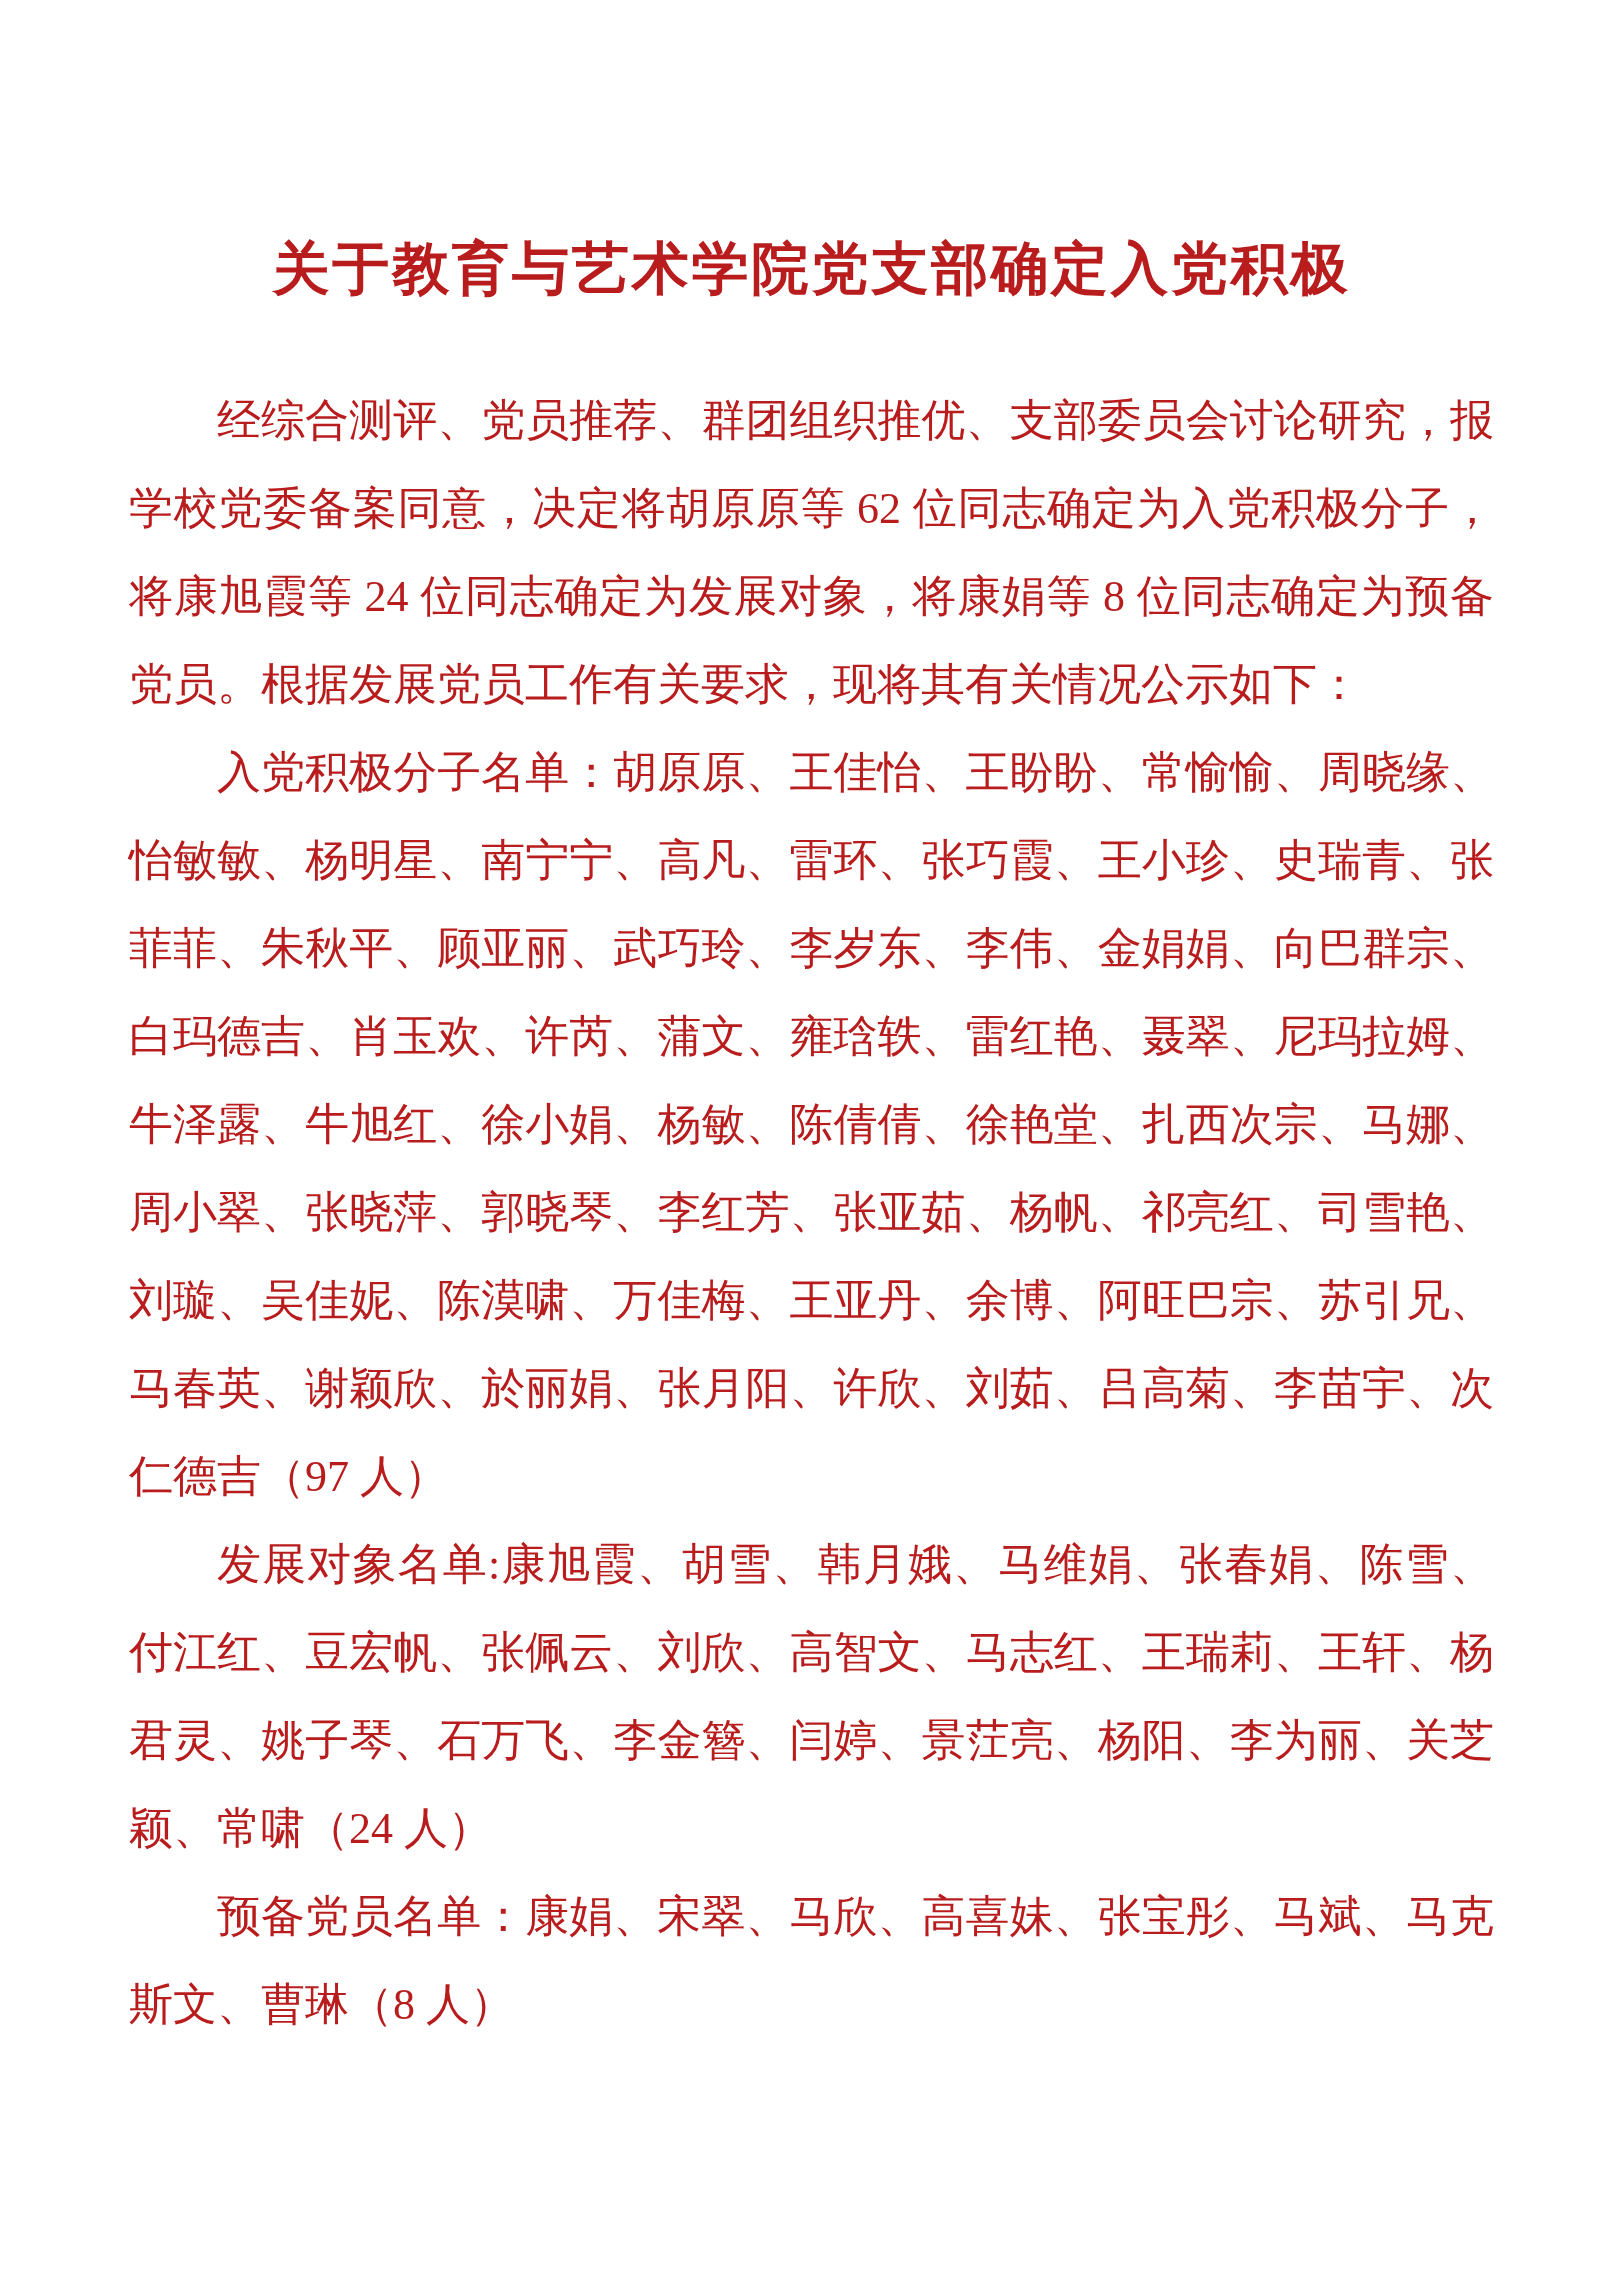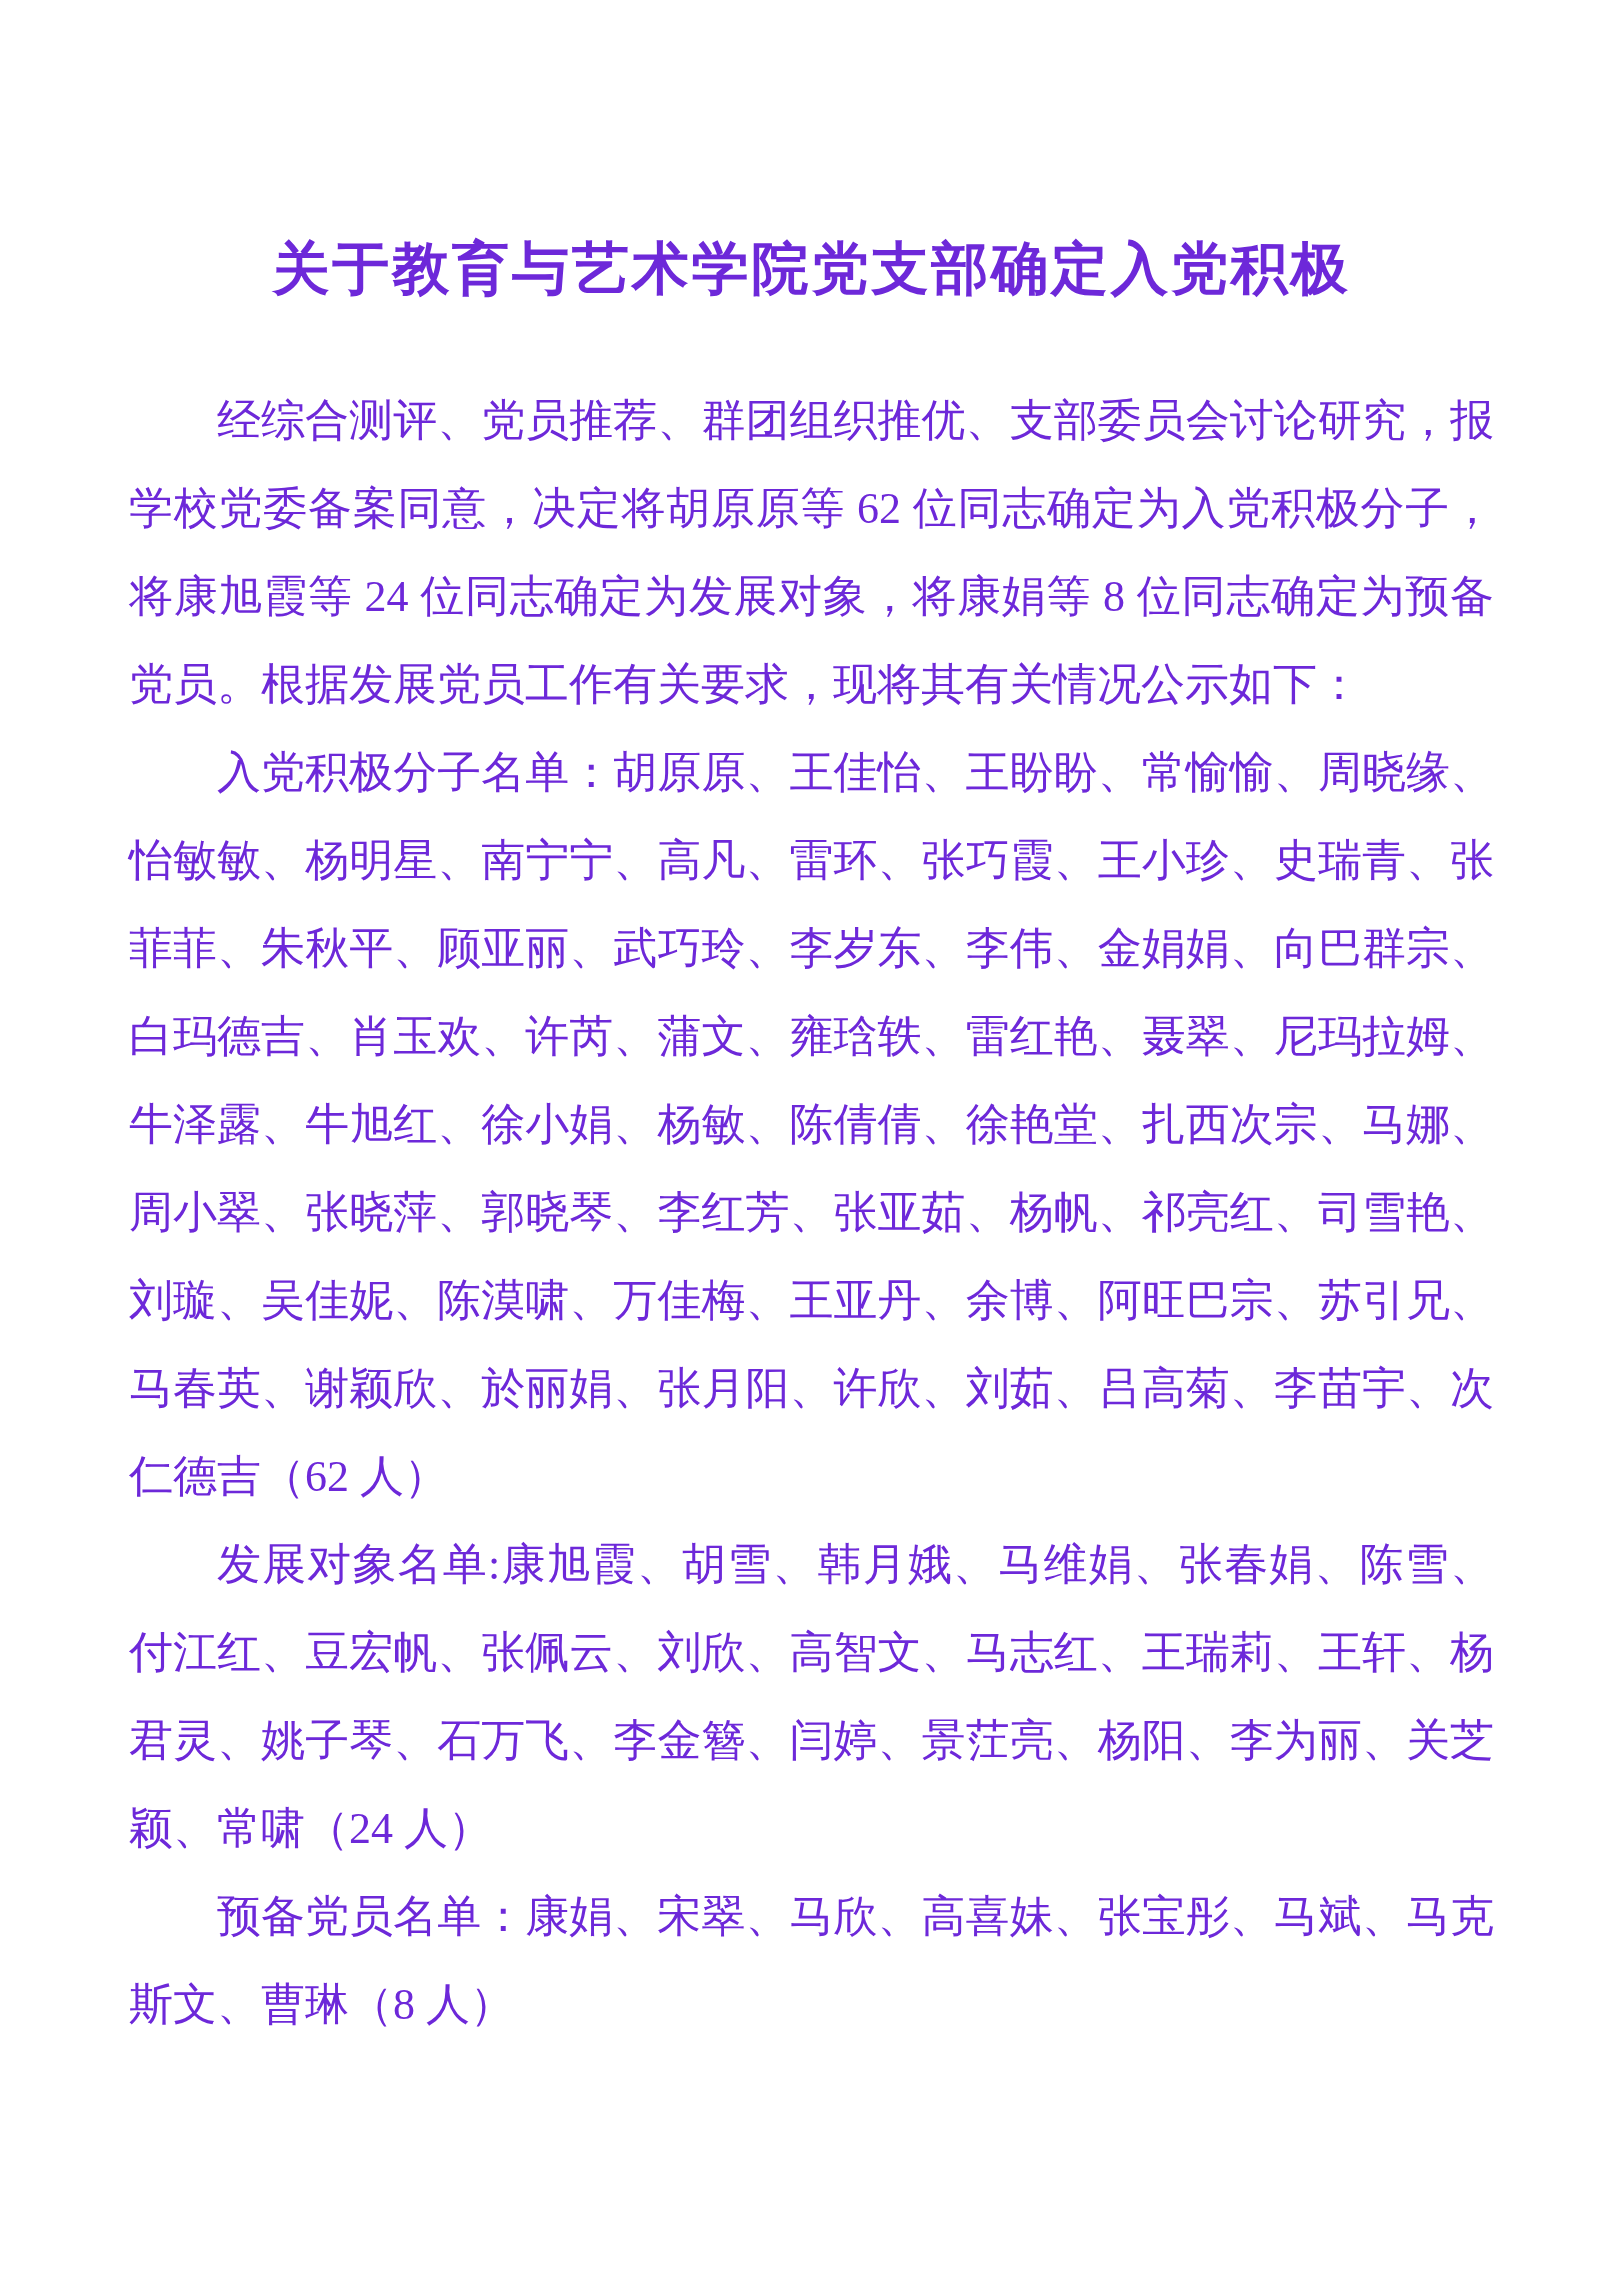--- a/index.html
+++ b/index.html
@@ -8,21 +8,21 @@
     background: #e8e8e8;
   }
   .page {
     position: relative;
     width: 1621px;
     height: 2293px;
     margin: 0 auto;
     background: #ffffff;
     box-sizing: border-box;
     padding: 188px 127px 0 129px;
-    color: #6d28d9;
+    color: #b91c1c;
     font-family: "Liberation Serif", "DejaVu Serif", serif;
     overflow: hidden;
   }
   .doc-title {
     margin: 0 0 27.4px 0;
     text-align: center;
     font-size: 57px;
     font-weight: 900;
     line-height: 162px;
     letter-spacing: 2.9px;
@@ -45,19 +45,19 @@
 </head>
 <body>
 
 <div class="page">
   <h1 class="doc-title">
     <span class="title-line">关于教育与艺术学院党支部确定入党积极</span>
   </h1>
 
   <p class="body-para">经综合测评、党员推荐、群团组织推优、支部委员会讨论研究，报学校党委备案同意，决定将胡原原等 62 位同志确定为入党积极分子，将康旭霞等 24 位同志确定为发展对象，将康娟等 8 位同志确定为预备党员。根据发展党员工作有关要求，现将其有关情况公示如下：</p>
 
-  <p class="body-para">入党积极分子名单：胡原原、王佳怡、王盼盼、常愉愉、周晓缘、怡敏敏、杨明星、南宁宁、高凡、雷环、张巧霞、王小珍、史瑞青、张菲菲、朱秋平、顾亚丽、武巧玲、李岁东、李伟、金娟娟、向巴群宗、白玛德吉、肖玉欢、许芮、蒲文、雍琀轶、雷红艳、聂翠、尼玛拉姆、牛泽露、牛旭红、徐小娟、杨敏、陈倩倩、徐艳堂、扎西次宗、马娜、周小翠、张晓萍、郭晓琴、李红芳、张亚茹、杨帆、祁亮红、司雪艳、刘璇、吴佳妮、陈漠啸、万佳梅、王亚丹、余博、阿旺巴宗、苏引兄、马春英、谢颖欣、於丽娟、张月阳、许欣、刘茹、吕高菊、李苗宇、次仁德吉（62 人）</p>
+  <p class="body-para">入党积极分子名单：胡原原、王佳怡、王盼盼、常愉愉、周晓缘、怡敏敏、杨明星、南宁宁、高凡、雷环、张巧霞、王小珍、史瑞青、张菲菲、朱秋平、顾亚丽、武巧玲、李岁东、李伟、金娟娟、向巴群宗、白玛德吉、肖玉欢、许芮、蒲文、雍琀轶、雷红艳、聂翠、尼玛拉姆、牛泽露、牛旭红、徐小娟、杨敏、陈倩倩、徐艳堂、扎西次宗、马娜、周小翠、张晓萍、郭晓琴、李红芳、张亚茹、杨帆、祁亮红、司雪艳、刘璇、吴佳妮、陈漠啸、万佳梅、王亚丹、余博、阿旺巴宗、苏引兄、马春英、谢颖欣、於丽娟、张月阳、许欣、刘茹、吕高菊、李苗宇、次仁德吉（97 人）</p>
 
   <p class="body-para">发展对象名单:康旭霞、胡雪、韩月娥、马维娟、张春娟、陈雪、付江红、豆宏帆、张佩云、刘欣、高智文、马志红、王瑞莉、王轩、杨君灵、姚子琴、石万飞、李金簪、闫婷、景茳亮、杨阳、李为丽、关芝颖、常啸（24 人）</p>
 
   <p class="body-para">预备党员名单：康娟、宋翠、马欣、高喜妹、张宝彤、马斌、马克斯文、曹琳（8 人）</p>
 </div>
 
 
 </body></html>

